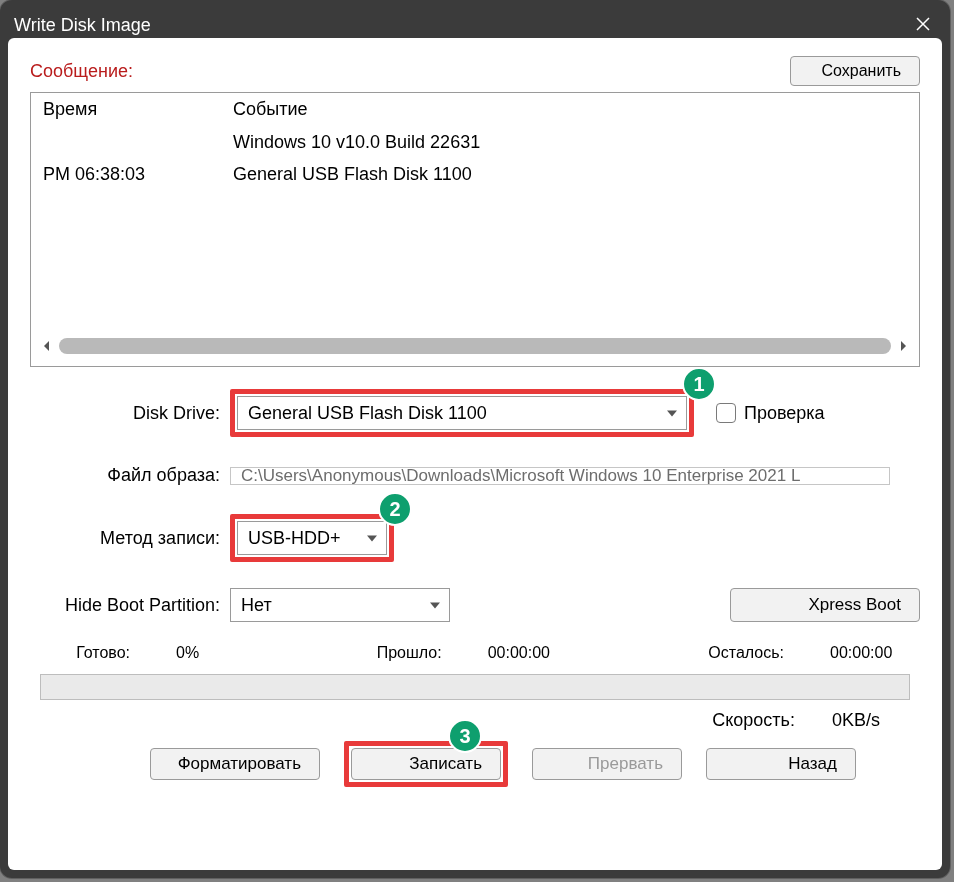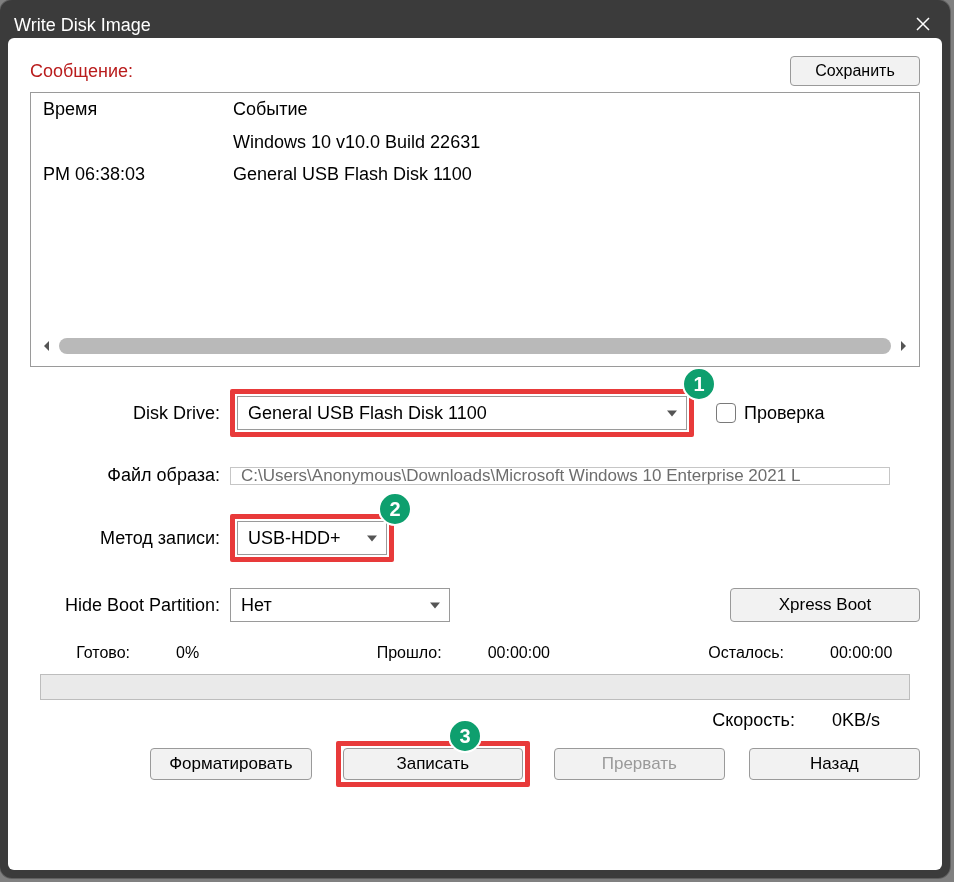--- a/index.html
+++ b/index.html
@@ -39,22 +39,23 @@
   .topline { justify-content: space-between; margin-bottom: 6px; }
   .lbl { font-size: 18px; color: #b91c1c; }
   .btn {
     height: 30px;
     padding: 0 18px;
     font-size: 16px;
     border: 1px solid #9a9a9a;
     background: #f2f2f2;
     border-radius: 4px;
     cursor: pointer;
-  }
-  .btn.big { width: 180px; height: 32px; font-size: 17px; }
+    text-align: right;
+  }
+  .btn.big { width: 150px; height: 32px; font-size: 17px; }
   .btn.disabled { color: #9a9a9a; }
   .logbox {
     border: 1px solid #9a9a9a;
     margin-bottom: 22px;
     padding-bottom: 4px;
   }
   .loghead {
     display: flex;
     border-bottom: 0 solid transparent;
     font-size: 18px;

